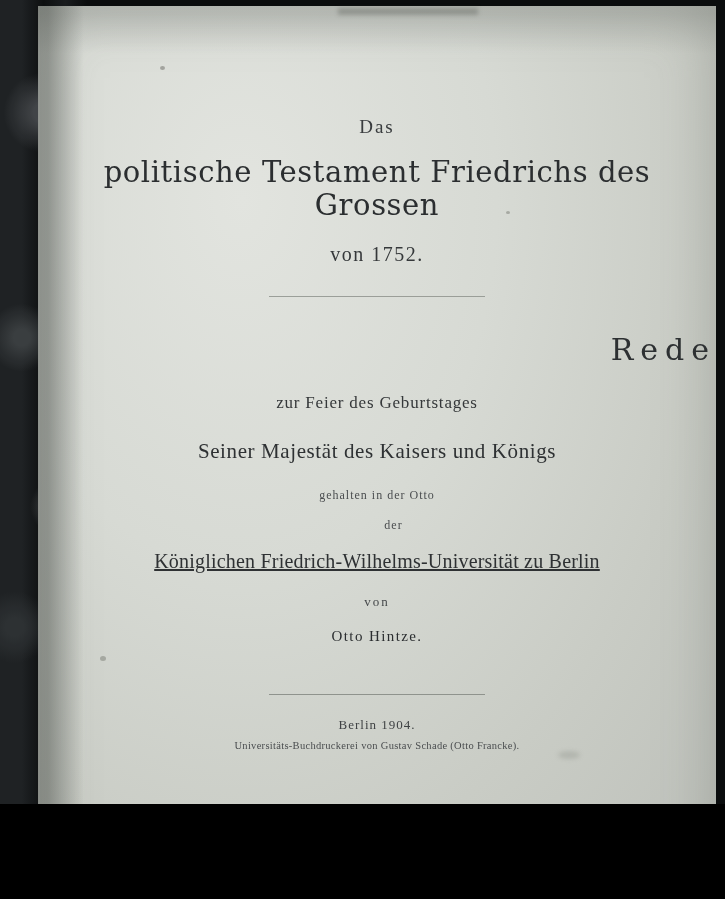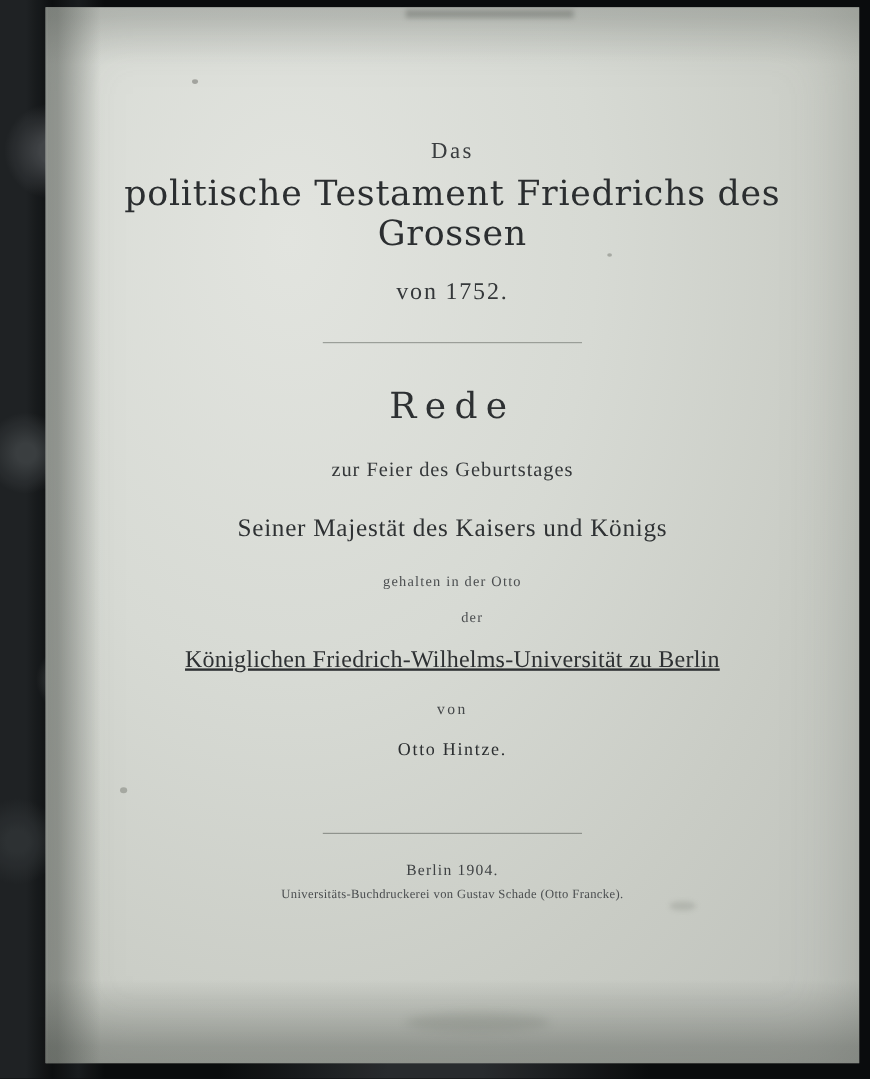--- a/index.html
+++ b/index.html
@@ -11,21 +11,21 @@
     width: 725px;
     height: 899px;
     overflow: hidden;
     font-family: "Liberation Serif", serif;
   }
 
   
   .photo {
     position: relative;
     width: 725px;
-    height: 899px;
+    height: 804px;
     background: #16191c;
     overflow: hidden;
   }
   .photo::before {
     
     content: "";
     position: absolute;
     inset: 0;
     background:
       radial-gradient(circle at 6% 14%, #44474a 0 10px, rgba(0,0,0,0) 40px),
@@ -90,21 +90,21 @@
 
   .ln { margin: 0; line-height: 1.15; }
 
   .t-das {
     margin-top: 110px;
     font-size: 19px;
     letter-spacing: 2px;
     color: #3a3d3f;
   }
   .t-main {
-    margin-top: 7px;
+    margin-top: 18px;
     font-size: 29px;
     letter-spacing: .6px;
     color: #2b2e30;
     font-family: "DejaVu Serif", serif;
   }
   .t-year {
     margin-top: 20px;
     font-size: 20px;
     letter-spacing: 1.5px;
   }
@@ -122,20 +122,21 @@
     border-top: 1px solid #8f938d;
     margin: 0 auto;
   }
 
   .t-rede {
     margin-top: 36px;
     font-size: 30px;
     letter-spacing: 7px;
     color: #2d3032;
     font-family: "DejaVu Serif", serif;
+    text-align: right;
   }
   .t-feier {
     margin-top: 26px;
     font-size: 17px;
     letter-spacing: .8px;
   }
   .t-majestaet {
     margin-top: 26px;
     font-size: 21px;
     letter-spacing: .6px;

